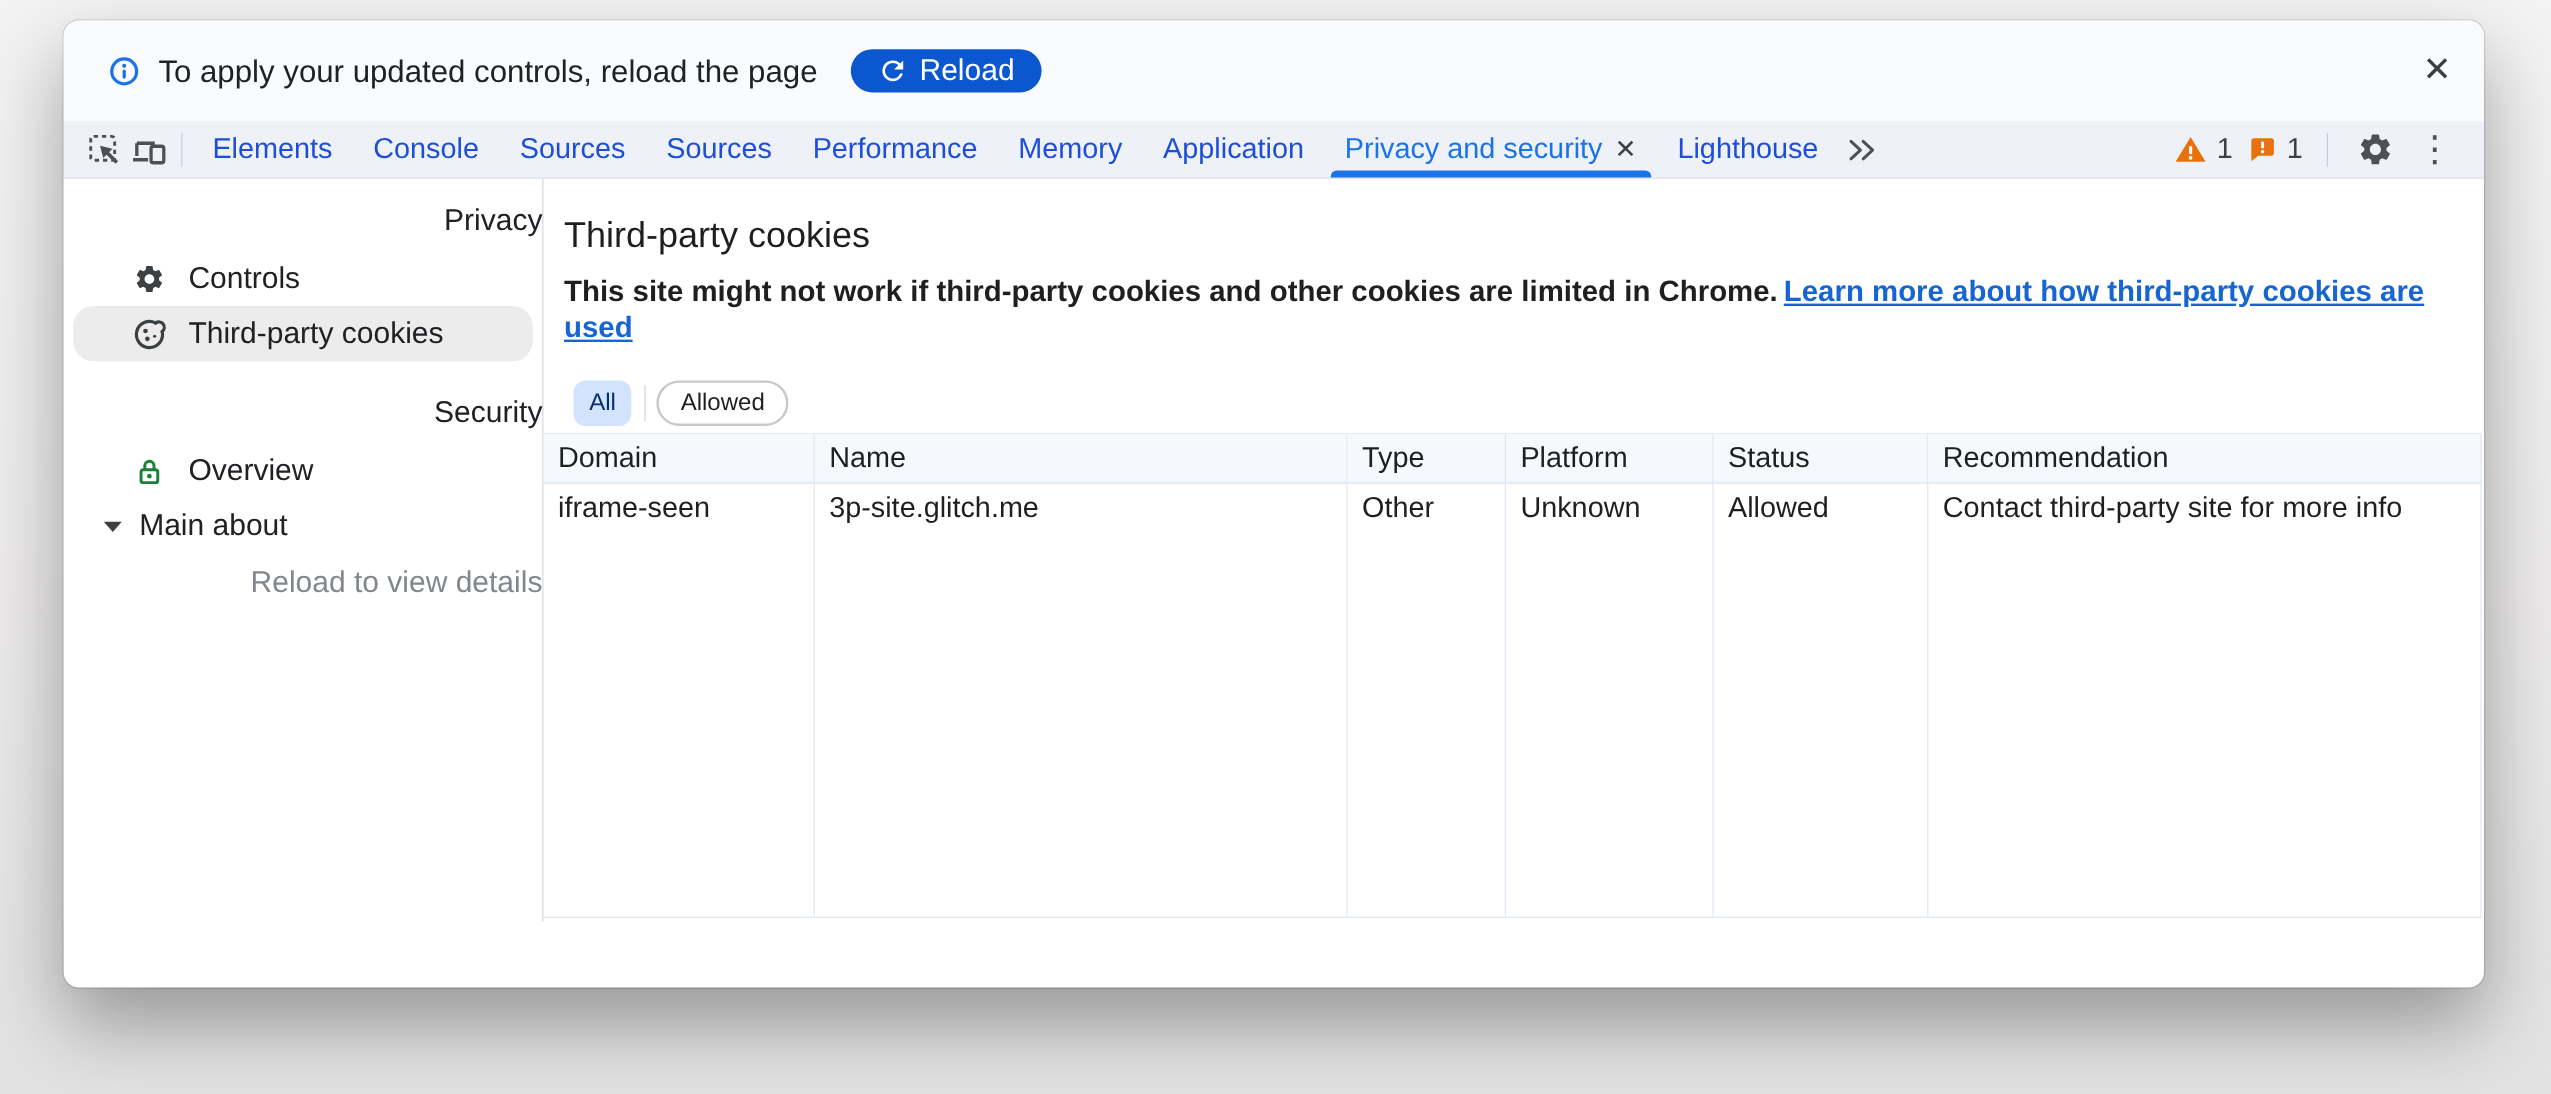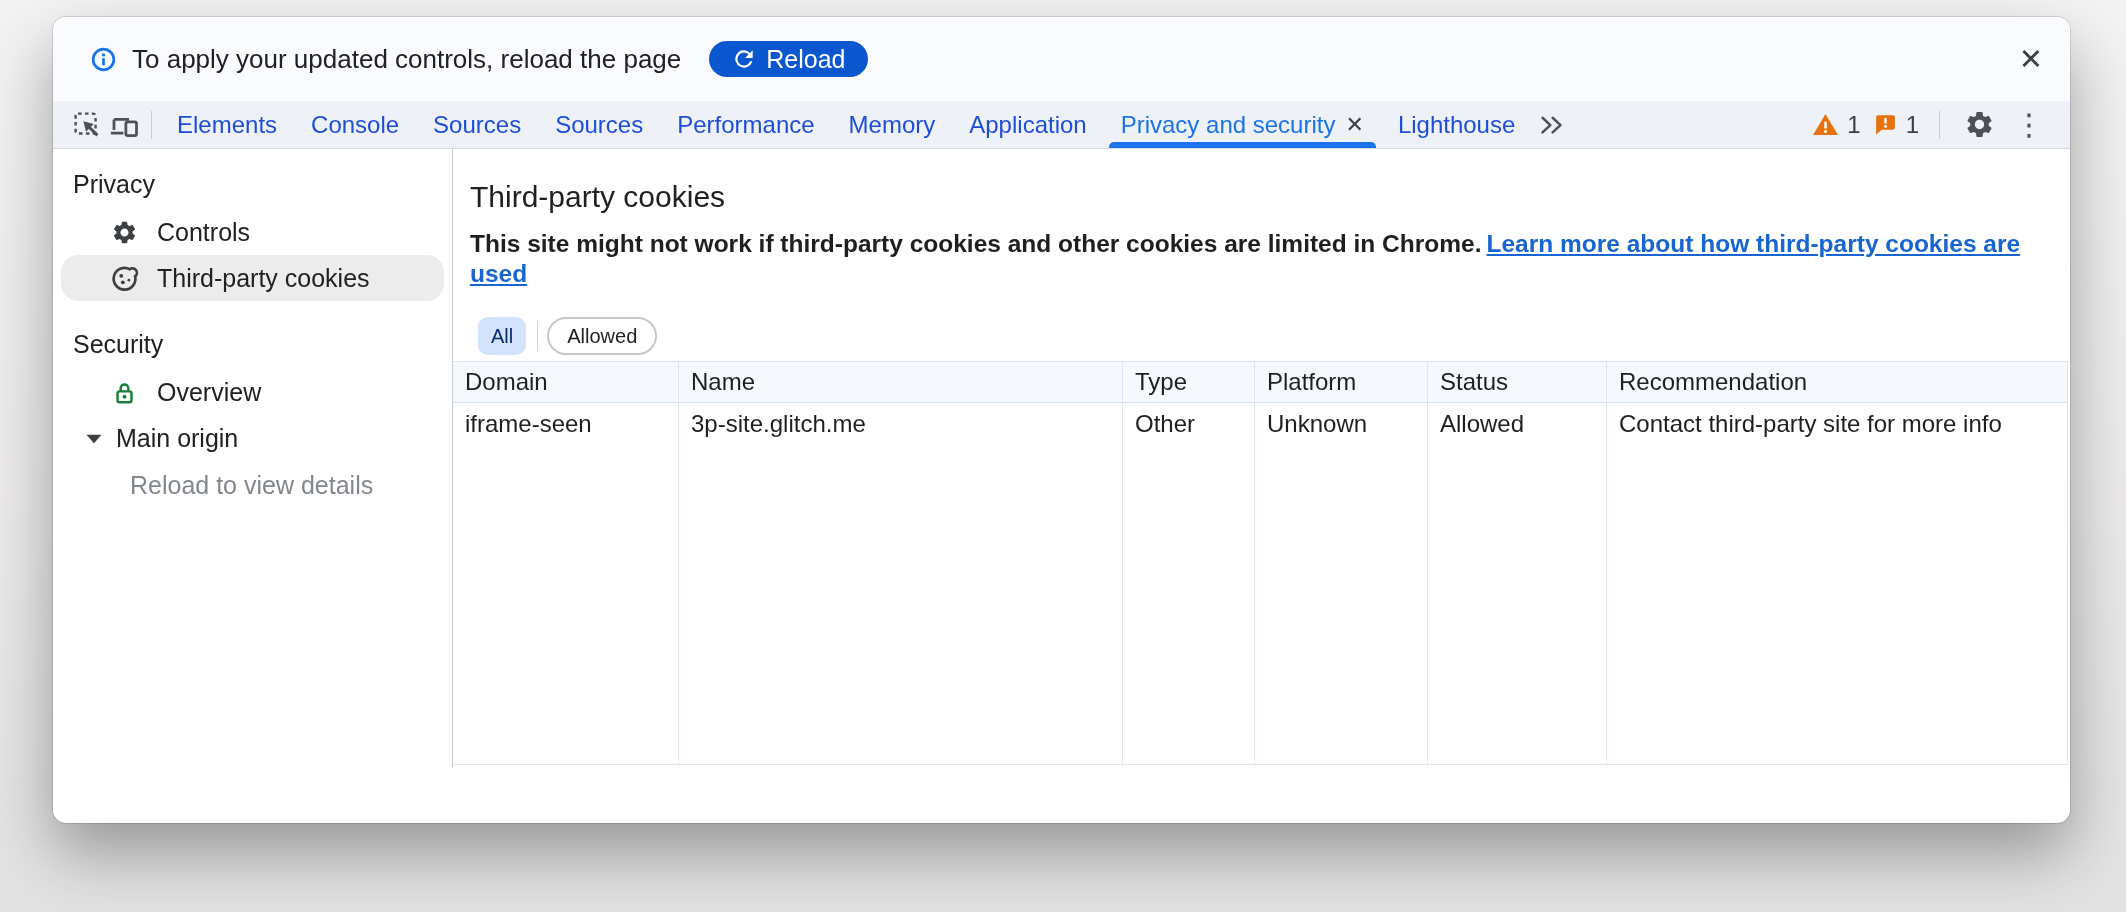--- a/index.html
+++ b/index.html
@@ -62,21 +62,21 @@
   .tab-close { font-size:22px; color:#3c4043; font-weight:400; cursor:pointer; }
   .tb-right { margin-left:auto; display:flex; align-items:center; gap:12px; padding-right:22px; }
   .count-group { display:flex; align-items:center; gap:8px; cursor:pointer; }
   .count { font-size:24px; color:#3c4043; }
   .kebab { background:none; border:none; cursor:pointer; font-size:30px; color:#4d5156;
     line-height:1; font-family:inherit; padding:0 4px; }
   
   .content { display:flex; height:619px; }
   .sidebar {
     width:400px; flex:none; border-right:1px solid #c9ced6; padding-top:20px;
-    font-size:25px; background:#fff;
+    font-size:25px; background:#fff;text-align:right;
   }
   .sb-section-label { padding-left:20px; font-weight:500; color:#202124; line-height:30px; }
   .sb-item {
     height:46px; display:flex; align-items:center; gap:18px; padding-left:23px;
     margin:0 8px; border-radius:17px; cursor:pointer; color:#202124;
   }
   .sb-item .sb-ic { width:30px; display:flex; justify-content:center; flex:none; }
   .sb-item.indent { padding-left:48px; }
   .sb-item.selected { background:var(--selected-item-bg,#ececec); }
   .sb-item.main-origin { padding-left:23px; gap:12px; }
@@ -271,21 +271,21 @@
           </svg>
         </span>
         <span>Overview</span>
       </div>
       <div class="sb-item main-origin">
         <span>
           <svg width="20" height="15" viewBox="0 0 18 14">
               <path d="M2 3.5 L16 3.5 L9 11.5 Z" fill="#3c4043"></path>
             </svg>
         </span>
-        <span>Main origin</span>
+        <span>Main about</span>
       </div>
       <div class="sb-note">Reload to view details</div>
     </aside>
 
     <main class="main">
       <h1>Third-party cookies</h1>
       <p class="desc"><span>This site might not work if third-party cookies and other cookies are limited in Chrome.</span><a>Learn more about how third-party cookies are used</a></p>
 
       <div class="chips">
         <button class="chip selected">All</button>

